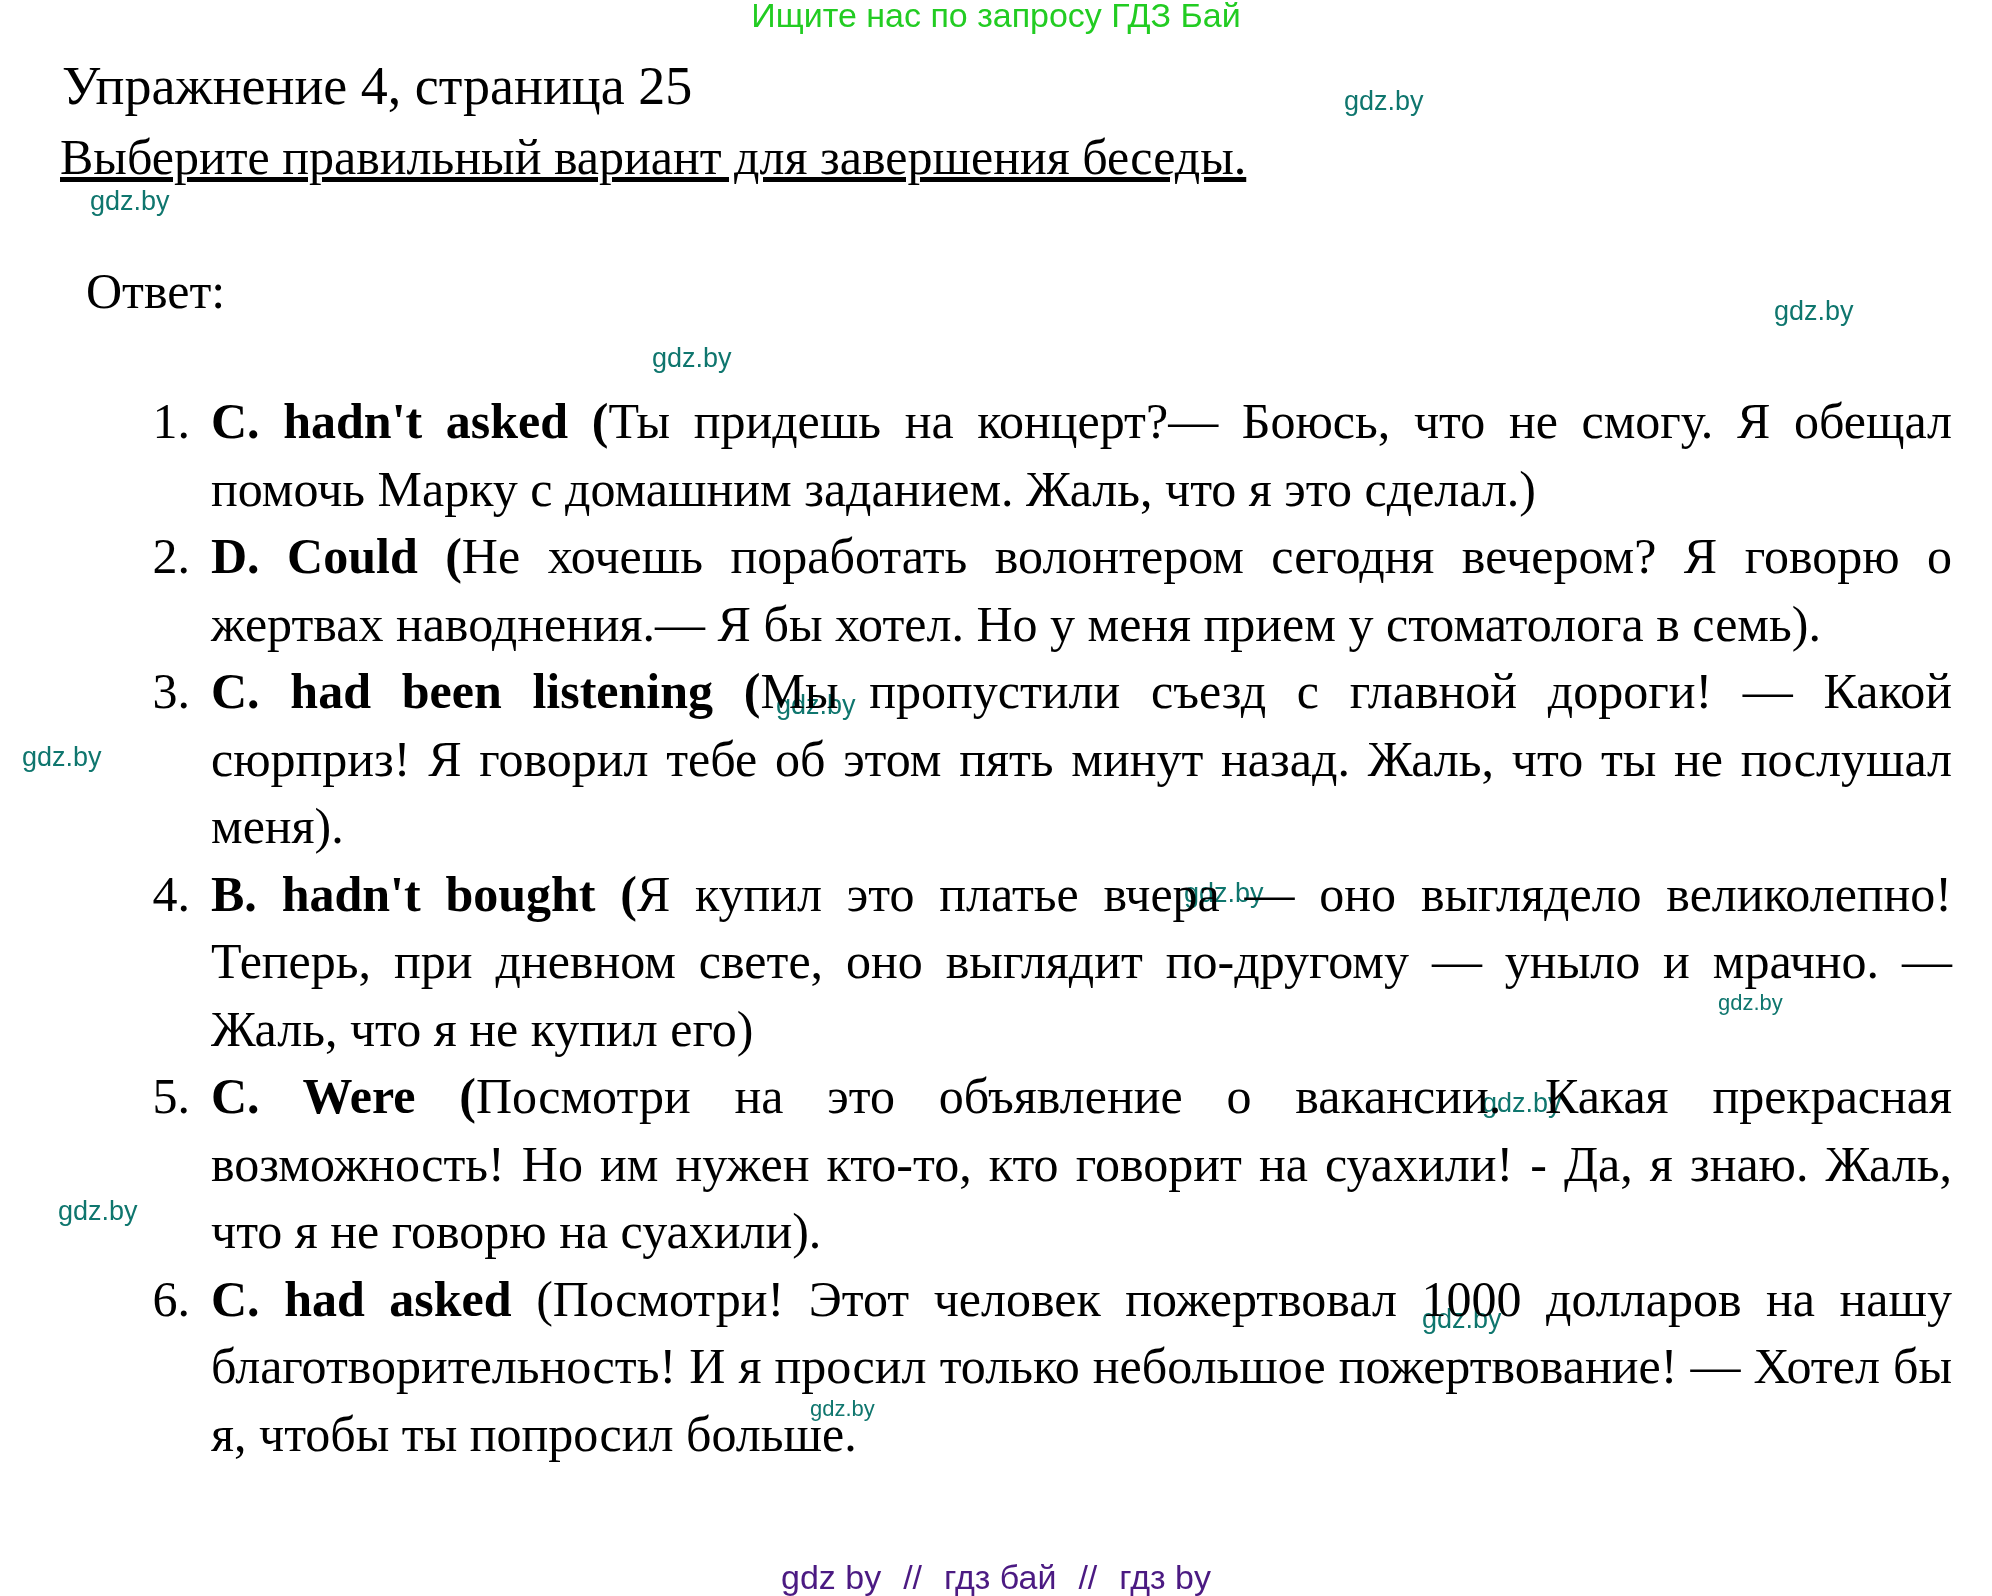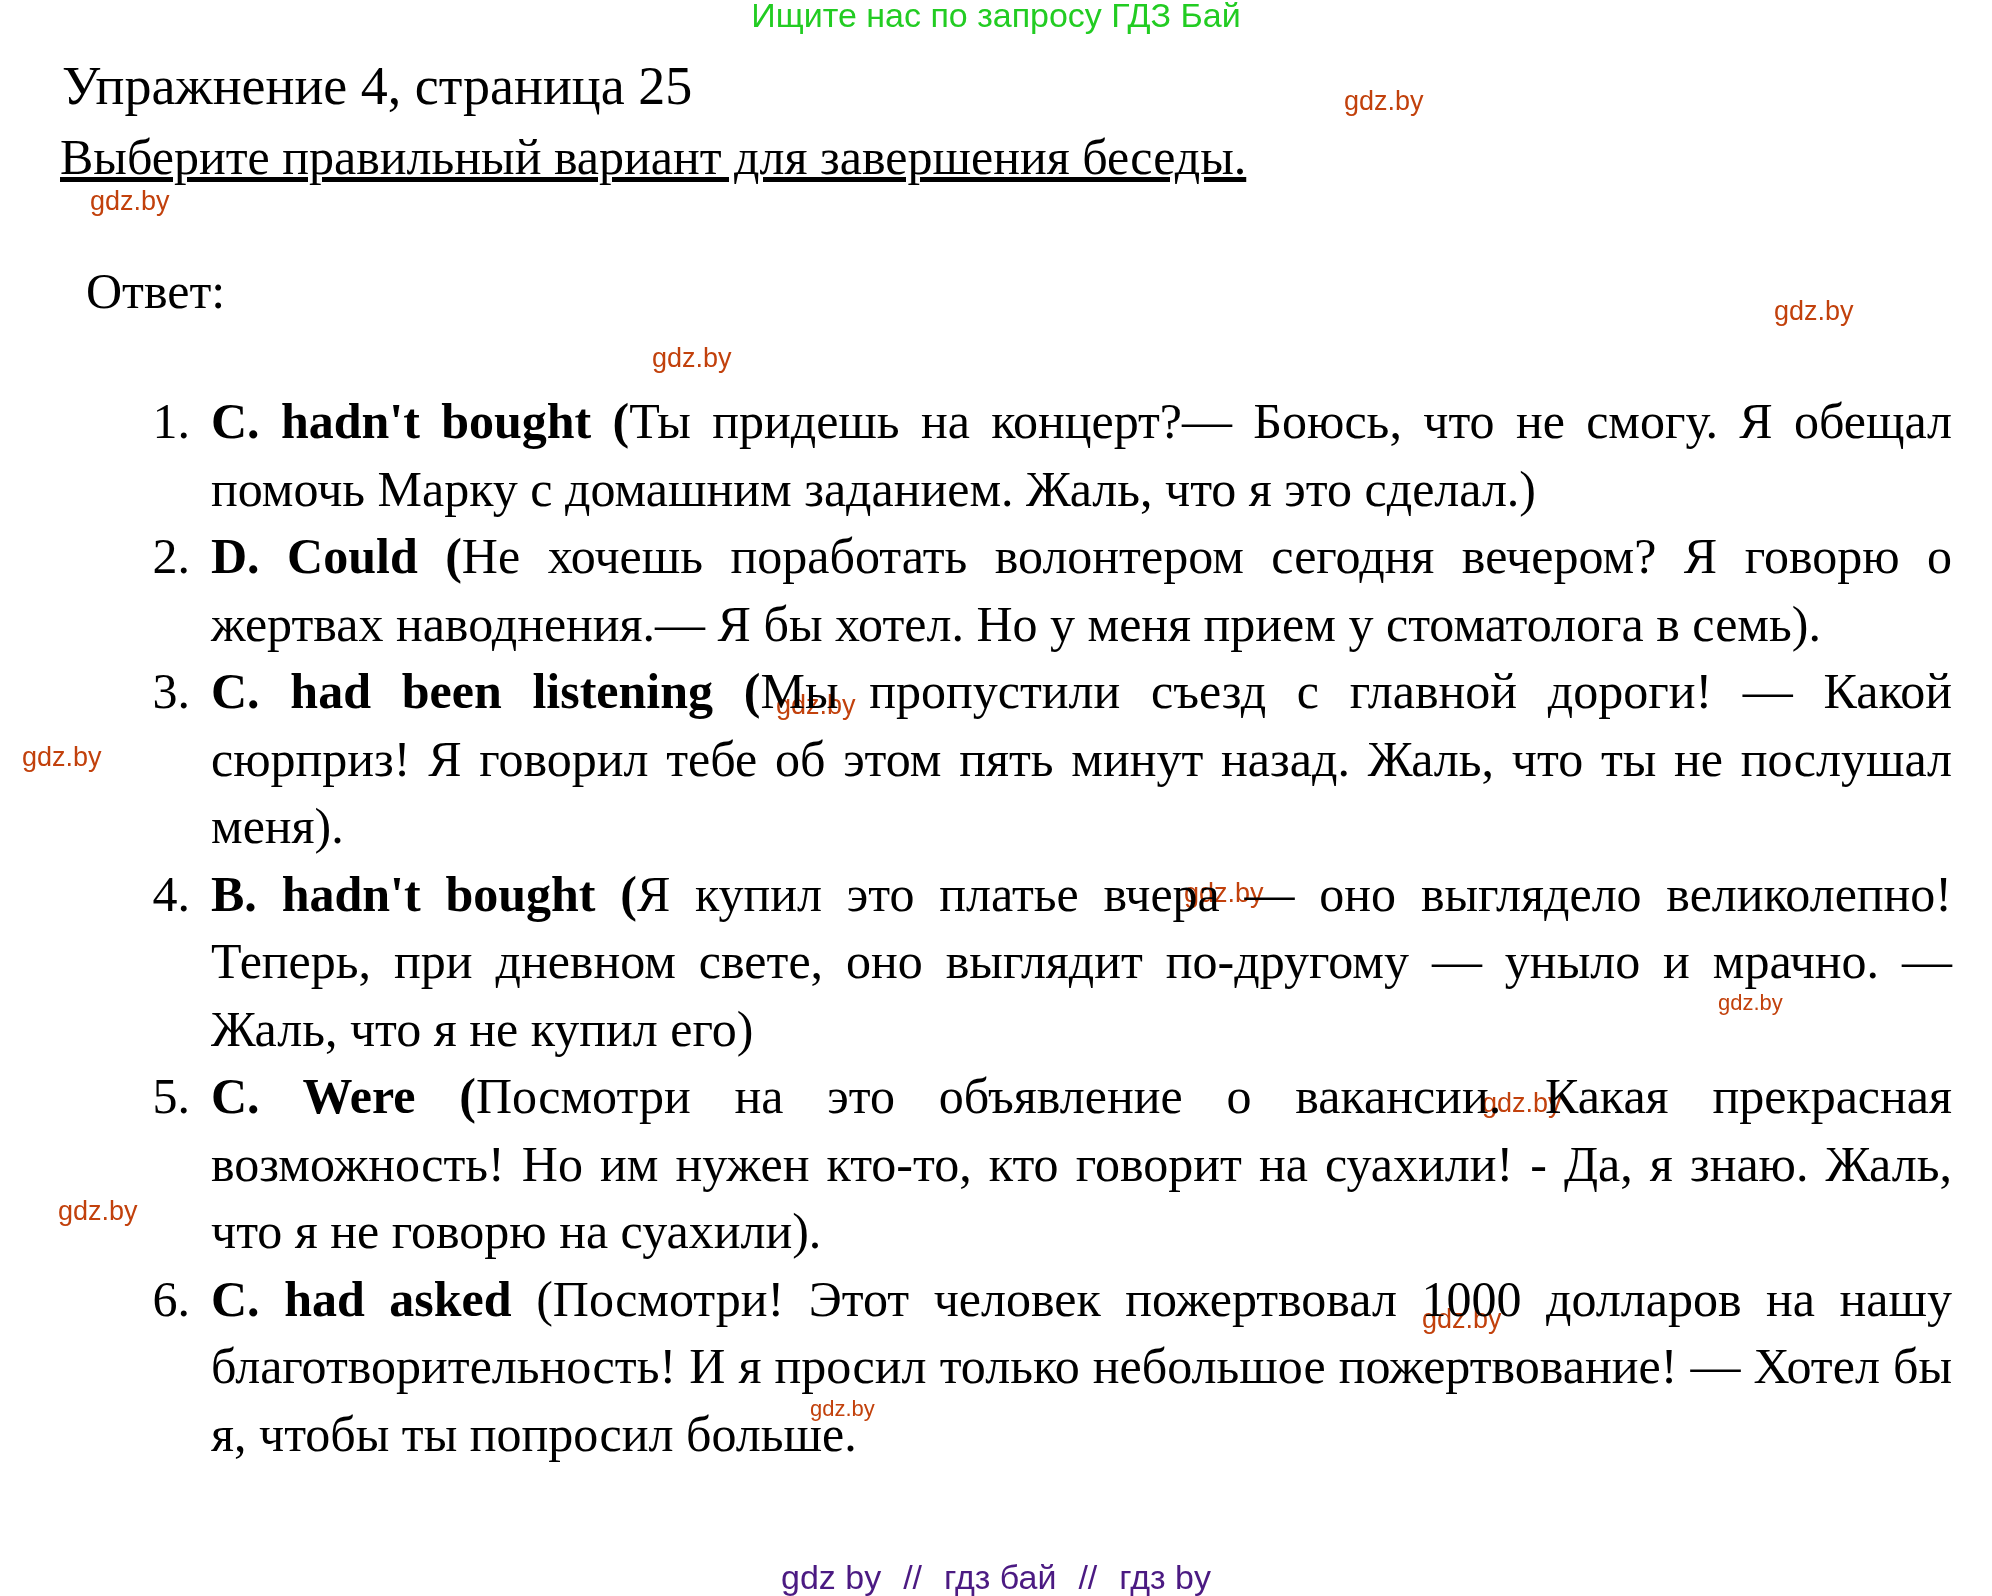--- a/index.html
+++ b/index.html
@@ -3,21 +3,21 @@
 <meta charset="utf-8">
 <style>
   html, body { margin: 0; padding: 0; background: #ffffff; }
   body { width: 1992px; height: 1596px; position: relative; overflow: hidden;
          font-family: "Liberation Serif", serif; color: #000; }
   .top-banner { position: absolute; top: -4px; left: 0; width: 1992px; text-align: center;
                 font-family: "Liberation Sans", sans-serif; font-size: 34px; }
   .title { position: absolute; left: 62px; top: 55px; font-size: 54px; font-weight: normal; }
   .subtitle { position: absolute; left: 60px; top: 128px; font-size: 50px; text-decoration: underline; }
   .answer-label { position: absolute; left: 60px; top: 262px; font-size: 50px; margin-left: 26px; }
-  .wm { position: absolute; font-family: "Liberation Sans", sans-serif; font-size: 27px; color: #c2410c; }
+  .wm { position: absolute; font-family: "Liberation Sans", sans-serif; font-size: 27px; color: #0f766e; }
   .answers { position: absolute; left: 130px; top: 388px; width: 1822px; margin: 0; padding: 0;
              list-style: none; font-size: 50px; line-height: 67.5px; }
   .answers li { position: relative; padding-left: 81px; text-align: justify; }
   .answers .num { position: absolute; left: 0; top: 0; width: 60px; text-align: right; }
   .answers .opt { font-weight: bold; }
   .footer { position: absolute; left: 0; top: 1558px; width: 1992px; text-align: center;
             font-family: "Liberation Sans", sans-serif; font-size: 34px; }
   .footer span.sep { margin: 0 22px; }
 </style>
 </head>
@@ -37,21 +37,21 @@
 <div class="wm" style="left:22px; top:742px;">gdz.by</div>
 <div class="wm" style="left:1184px; top:878px;">gdz.by</div>
 <div class="wm" style="left:1718px; top:990px; font-size:22px;">gdz.by</div>
 <div class="wm" style="left:1482px; top:1088px;">gdz.by</div>
 <div class="wm" style="left:58px; top:1196px;">gdz.by</div>
 <div class="wm" style="left:1422px; top:1304px;">gdz.by</div>
 <div class="wm" style="left:810px; top:1396px; font-size:22px;">gdz.by</div>
 
 <ol class="answers">
   <li>
-    <span class="num">1.</span><span class="opt">C. hadn't bought (</span><span>Ты придешь на концерт?— Боюсь, что не смогу. Я обещал помочь Марку с домашним заданием. Жаль, что я это сделал.)</span>
+    <span class="num">1.</span><span class="opt">C. hadn't asked (</span><span>Ты придешь на концерт?— Боюсь, что не смогу. Я обещал помочь Марку с домашним заданием. Жаль, что я это сделал.)</span>
   </li>
   <li>
     <span class="num">2.</span><span class="opt">D. Could (</span><span>Не хочешь поработать волонтером сегодня вечером? Я говорю о жертвах наводнения.— Я бы хотел. Но у меня прием у стоматолога в семь).</span>
   </li>
   <li>
     <span class="num">3.</span><span class="opt">C. had been listening (</span><span>Мы пропустили съезд с главной дороги! — Какой сюрприз! Я говорил тебе об этом пять минут назад. Жаль, что ты не послушал меня).</span>
   </li>
   <li>
     <span class="num">4.</span><span class="opt">B. hadn't bought (</span><span>Я купил это платье вчера — оно выглядело великолепно! Теперь, при дневном свете, оно выглядит по-другому — уныло и мрачно. — Жаль, что я не купил его)</span>
   </li>

